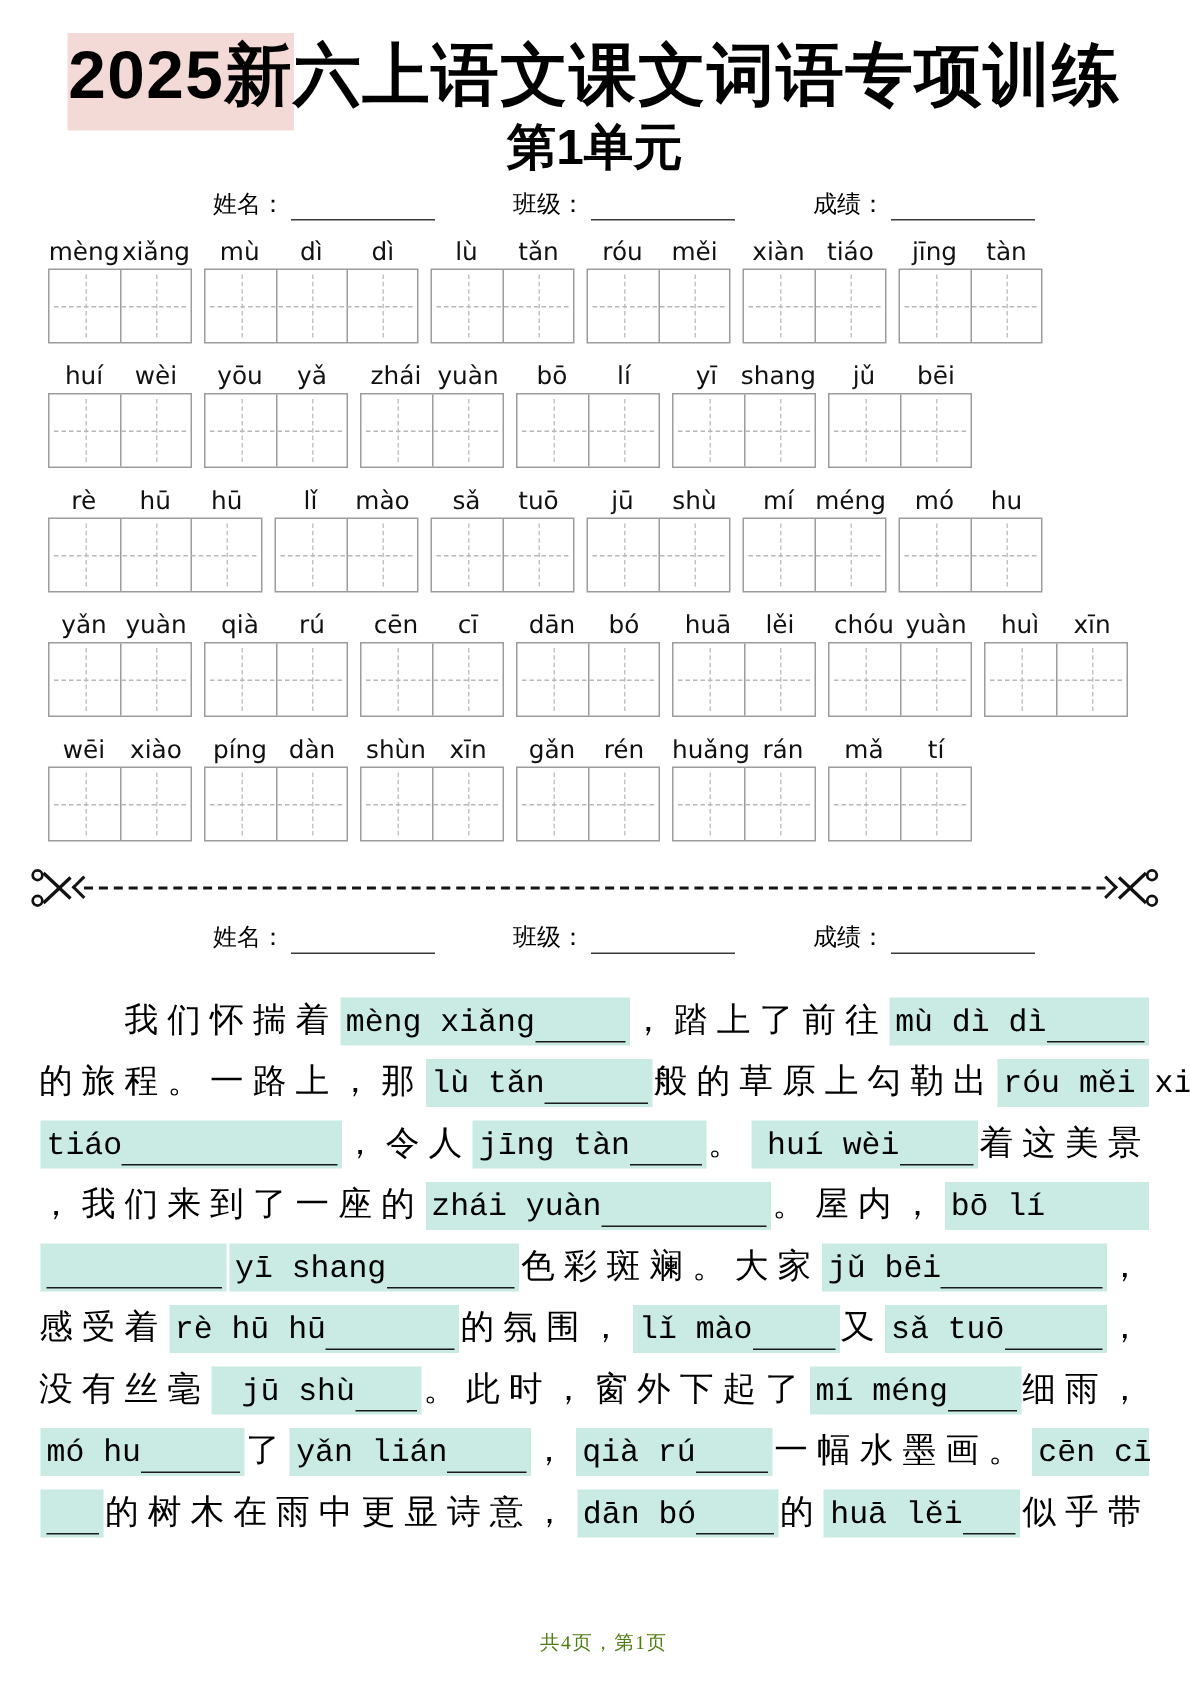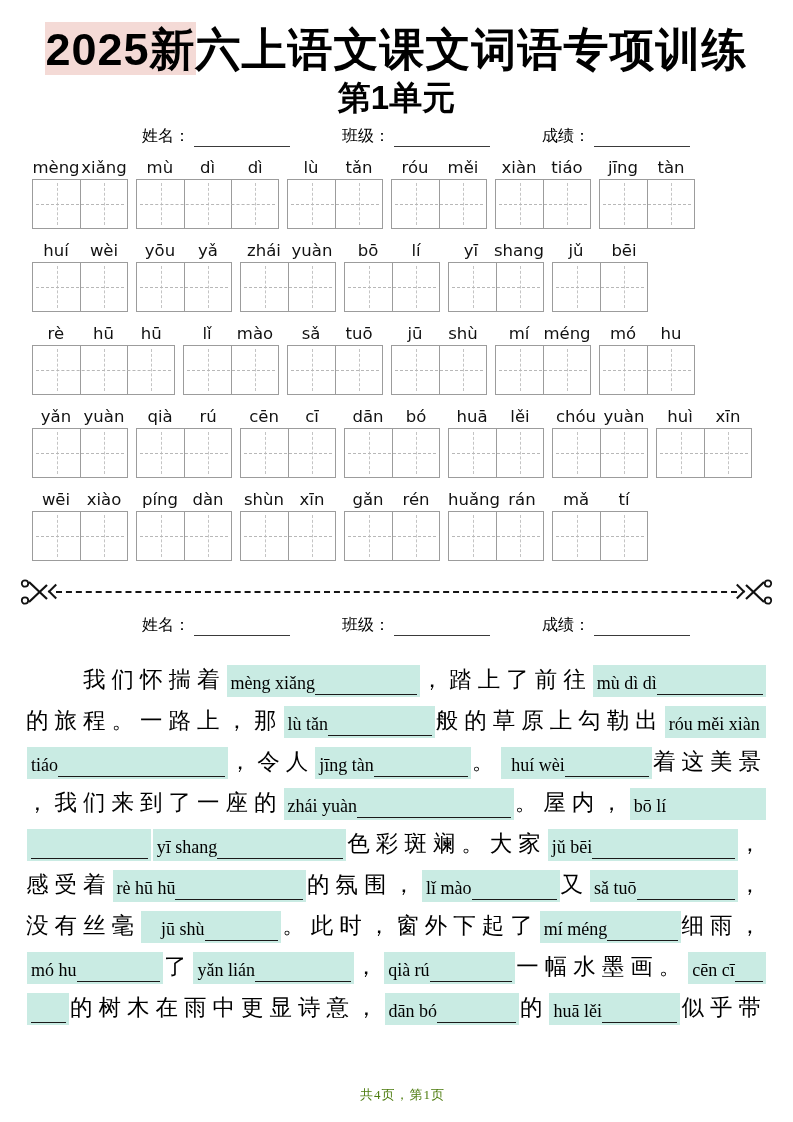--- a/index.html
+++ b/index.html
@@ -7,21 +7,21 @@
     width:793px;height:1122px;overflow:hidden;background:#ffffff;
     font-family:"Liberation Serif","DejaVu Serif",serif;color:#000;
     position:relative;box-sizing:border-box;
   }
   
   .title{
     margin:22px 0 0;text-align:center;font-size:45px;line-height:1.25;
     font-weight:bold;letter-spacing:1px;white-space:nowrap;
     font-family:"Liberation Sans","DejaVu Sans",sans-serif;
   }
-  .title .t-hl{background:var(--pink,#f4dad6);padding:2px 0 0;}
+  .title .t-hl{background:var(--pink,#f4dad6);padding:2px 0 12px;}
   .subtitle{
     margin:0;text-align:center;font-size:33px;font-weight:bold;line-height:1.2;
     font-family:"Liberation Sans","DejaVu Sans",sans-serif;
   }
   
   .namerow{
     display:flex;justify-content:flex-start;align-items:flex-end;
     margin:8px 0 6px 142px;font-size:16px;gap:52px;text-align:right;
   }
   .nitem{display:flex;align-items:flex-end;gap:4px;white-space:nowrap;}
@@ -60,22 +60,22 @@
     display:flex;align-items:flex-end;height:41px;width:741px;
     font-size:22.5px;
   }
   .seg{flex:0 0 auto;letter-spacing:6px;line-height:35px;white-space:pre;}
   .hl{
     display:inline-flex;align-items:flex-end;background:var(--cyan,#c9ebe3);
     height:32px;box-sizing:border-box;padding:0 3px 2px 4px;margin:0 1px;
     flex-grow:1;flex-shrink:1;min-width:0;
   }
   .hl .py{
-    flex:0 0 auto;font-family:Liberation Serif, serif;
-    font-size:18px;line-height:22px;letter-spacing:0;padding-bottom:1px;
+    flex:0 0 auto;font-family:Liberation Mono, monospace;
+    font-size:21px;line-height:22px;letter-spacing:0;padding-bottom:1px;
   }
   .hl .bl{flex:1 1 auto;border-bottom:1.6px solid #1a1a1a;height:10px;}
   .hl .nofill{flex:1 1 auto;height:10px;}
   
   .footer{
     position:absolute;left:12px;right:0;bottom:18px;text-align:center;
     font-size:13px;color:#4d7c0f;letter-spacing:1px;
   }
 </style>
 </head>

